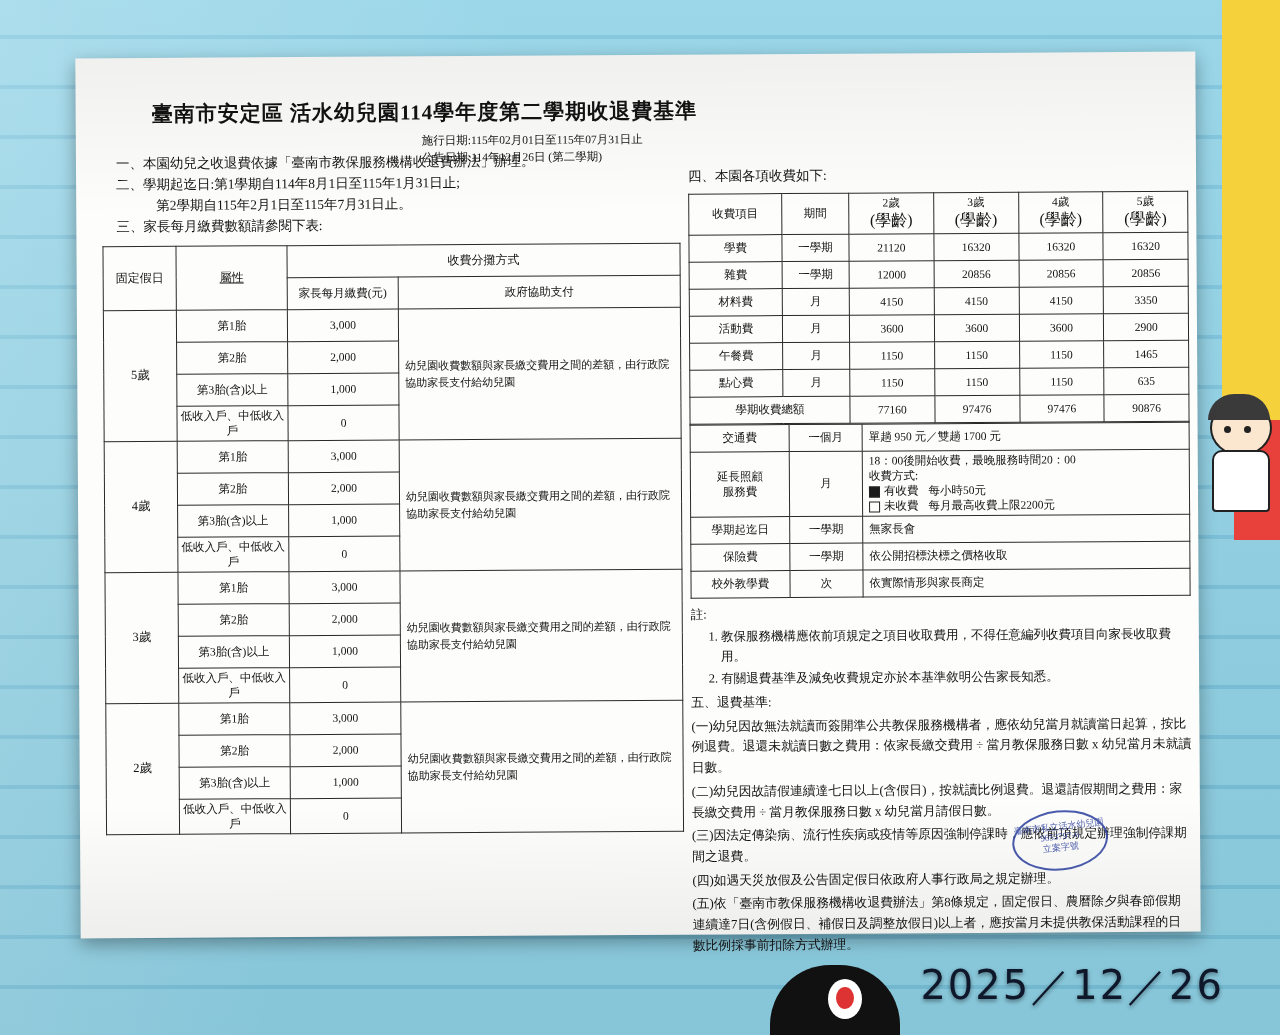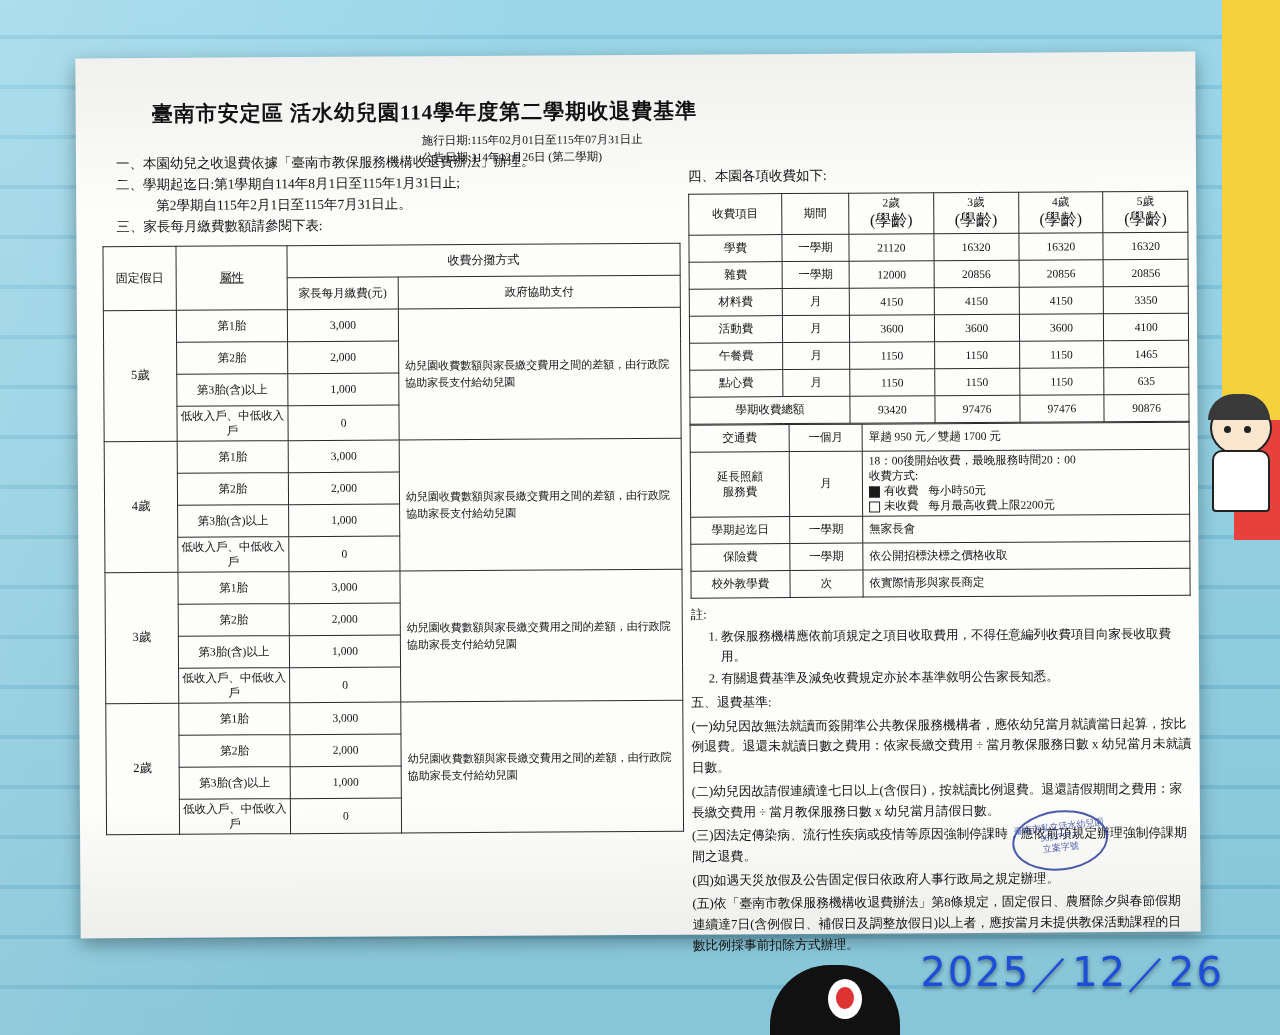--- a/index.html
+++ b/index.html
@@ -76,21 +76,21 @@
   .note ol{margin:2px 0 0 0;padding-left:30px;}
   .note li{margin-bottom:2px;}
   .sec5{font-size:12.8px;line-height:1.62;margin-top:4px;}
   .sec5 p{margin:3px 0;}
 
   
   #stamp{position:absolute;right:92px;bottom:62px;width:96px;height:60px;border:2px solid #2b3f9e;border-radius:50%;
      color:#2b3f9e;font-size:9px;line-height:1.15;text-align:center;padding-top:9px;box-sizing:border-box;
      transform:rotate(-6deg);opacity:.85;}
   
-  #date{position:absolute;right:56px;bottom:35px;color:#1d4ed8;font-size:40px;letter-spacing:2px;
+  #date{position:absolute;right:56px;bottom:22px;color:#0f172a;font-size:40px;letter-spacing:2px;
      font-family:"DejaVu Sans",sans-serif;text-shadow:0 2px 4px rgba(0,0,0,.45);}
   .small{font-size:16px}
 </style>
 </head>
 <body>
 
 <div id="wall">
   <div id="rightstrip"></div>
   <div id="rightstrip2"></div>
   <div id="cartoon">
@@ -258,41 +258,41 @@
         <td>4150</td>
         <td>4150</td>
         <td>3350</td>
       </tr>
       <tr>
         <td>活動費</td>
         <td>月</td>
         <td>3600</td>
         <td>3600</td>
         <td>3600</td>
-        <td>4100</td>
+        <td>2900</td>
       </tr>
       <tr>
         <td>午餐費</td>
         <td>月</td>
         <td>1150</td>
         <td>1150</td>
         <td>1150</td>
         <td>1465</td>
       </tr>
       <tr>
         <td>點心費</td>
         <td>月</td>
         <td>1150</td>
         <td>1150</td>
         <td>1150</td>
         <td>635</td>
       </tr>
       <tr>
         <td colspan="2">學期收費總額</td>
-        <td>93420</td>
+        <td>77160</td>
         <td>97476</td>
         <td>97476</td>
         <td>90876</td>
       </tr>
     </tbody>
         </table>
 
     <table id="extraTable">
       <tbody>
             <tr>

